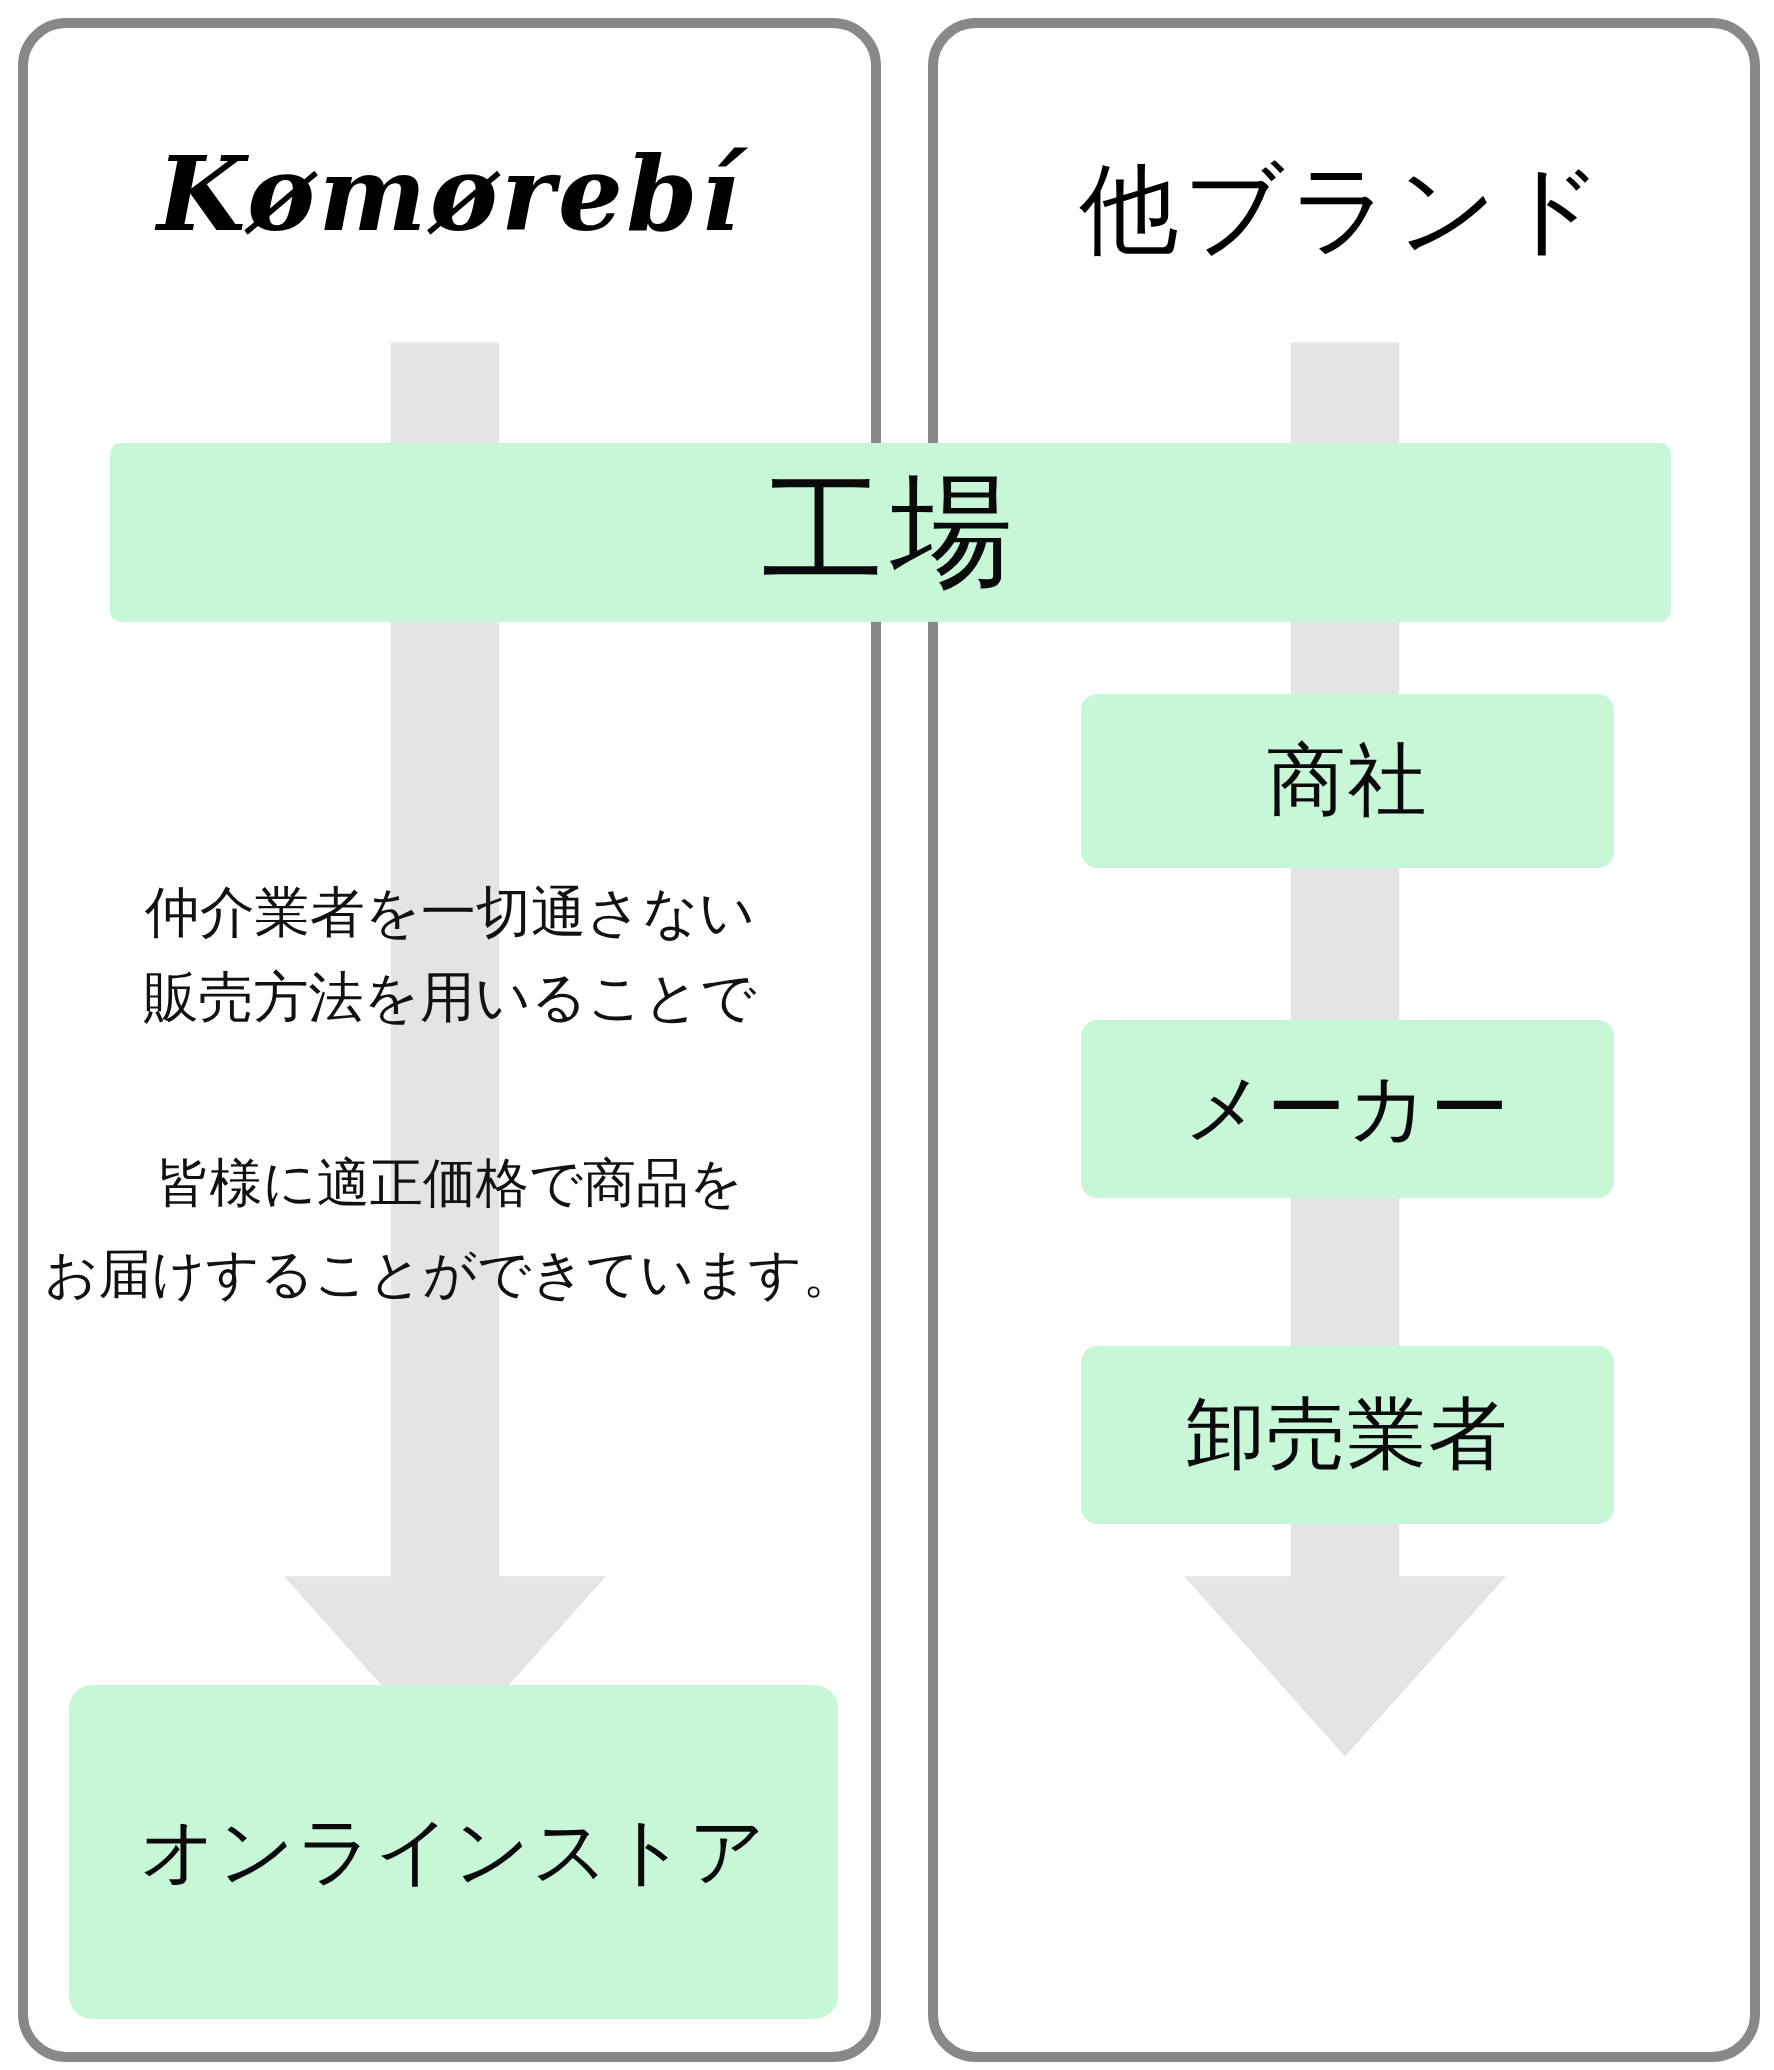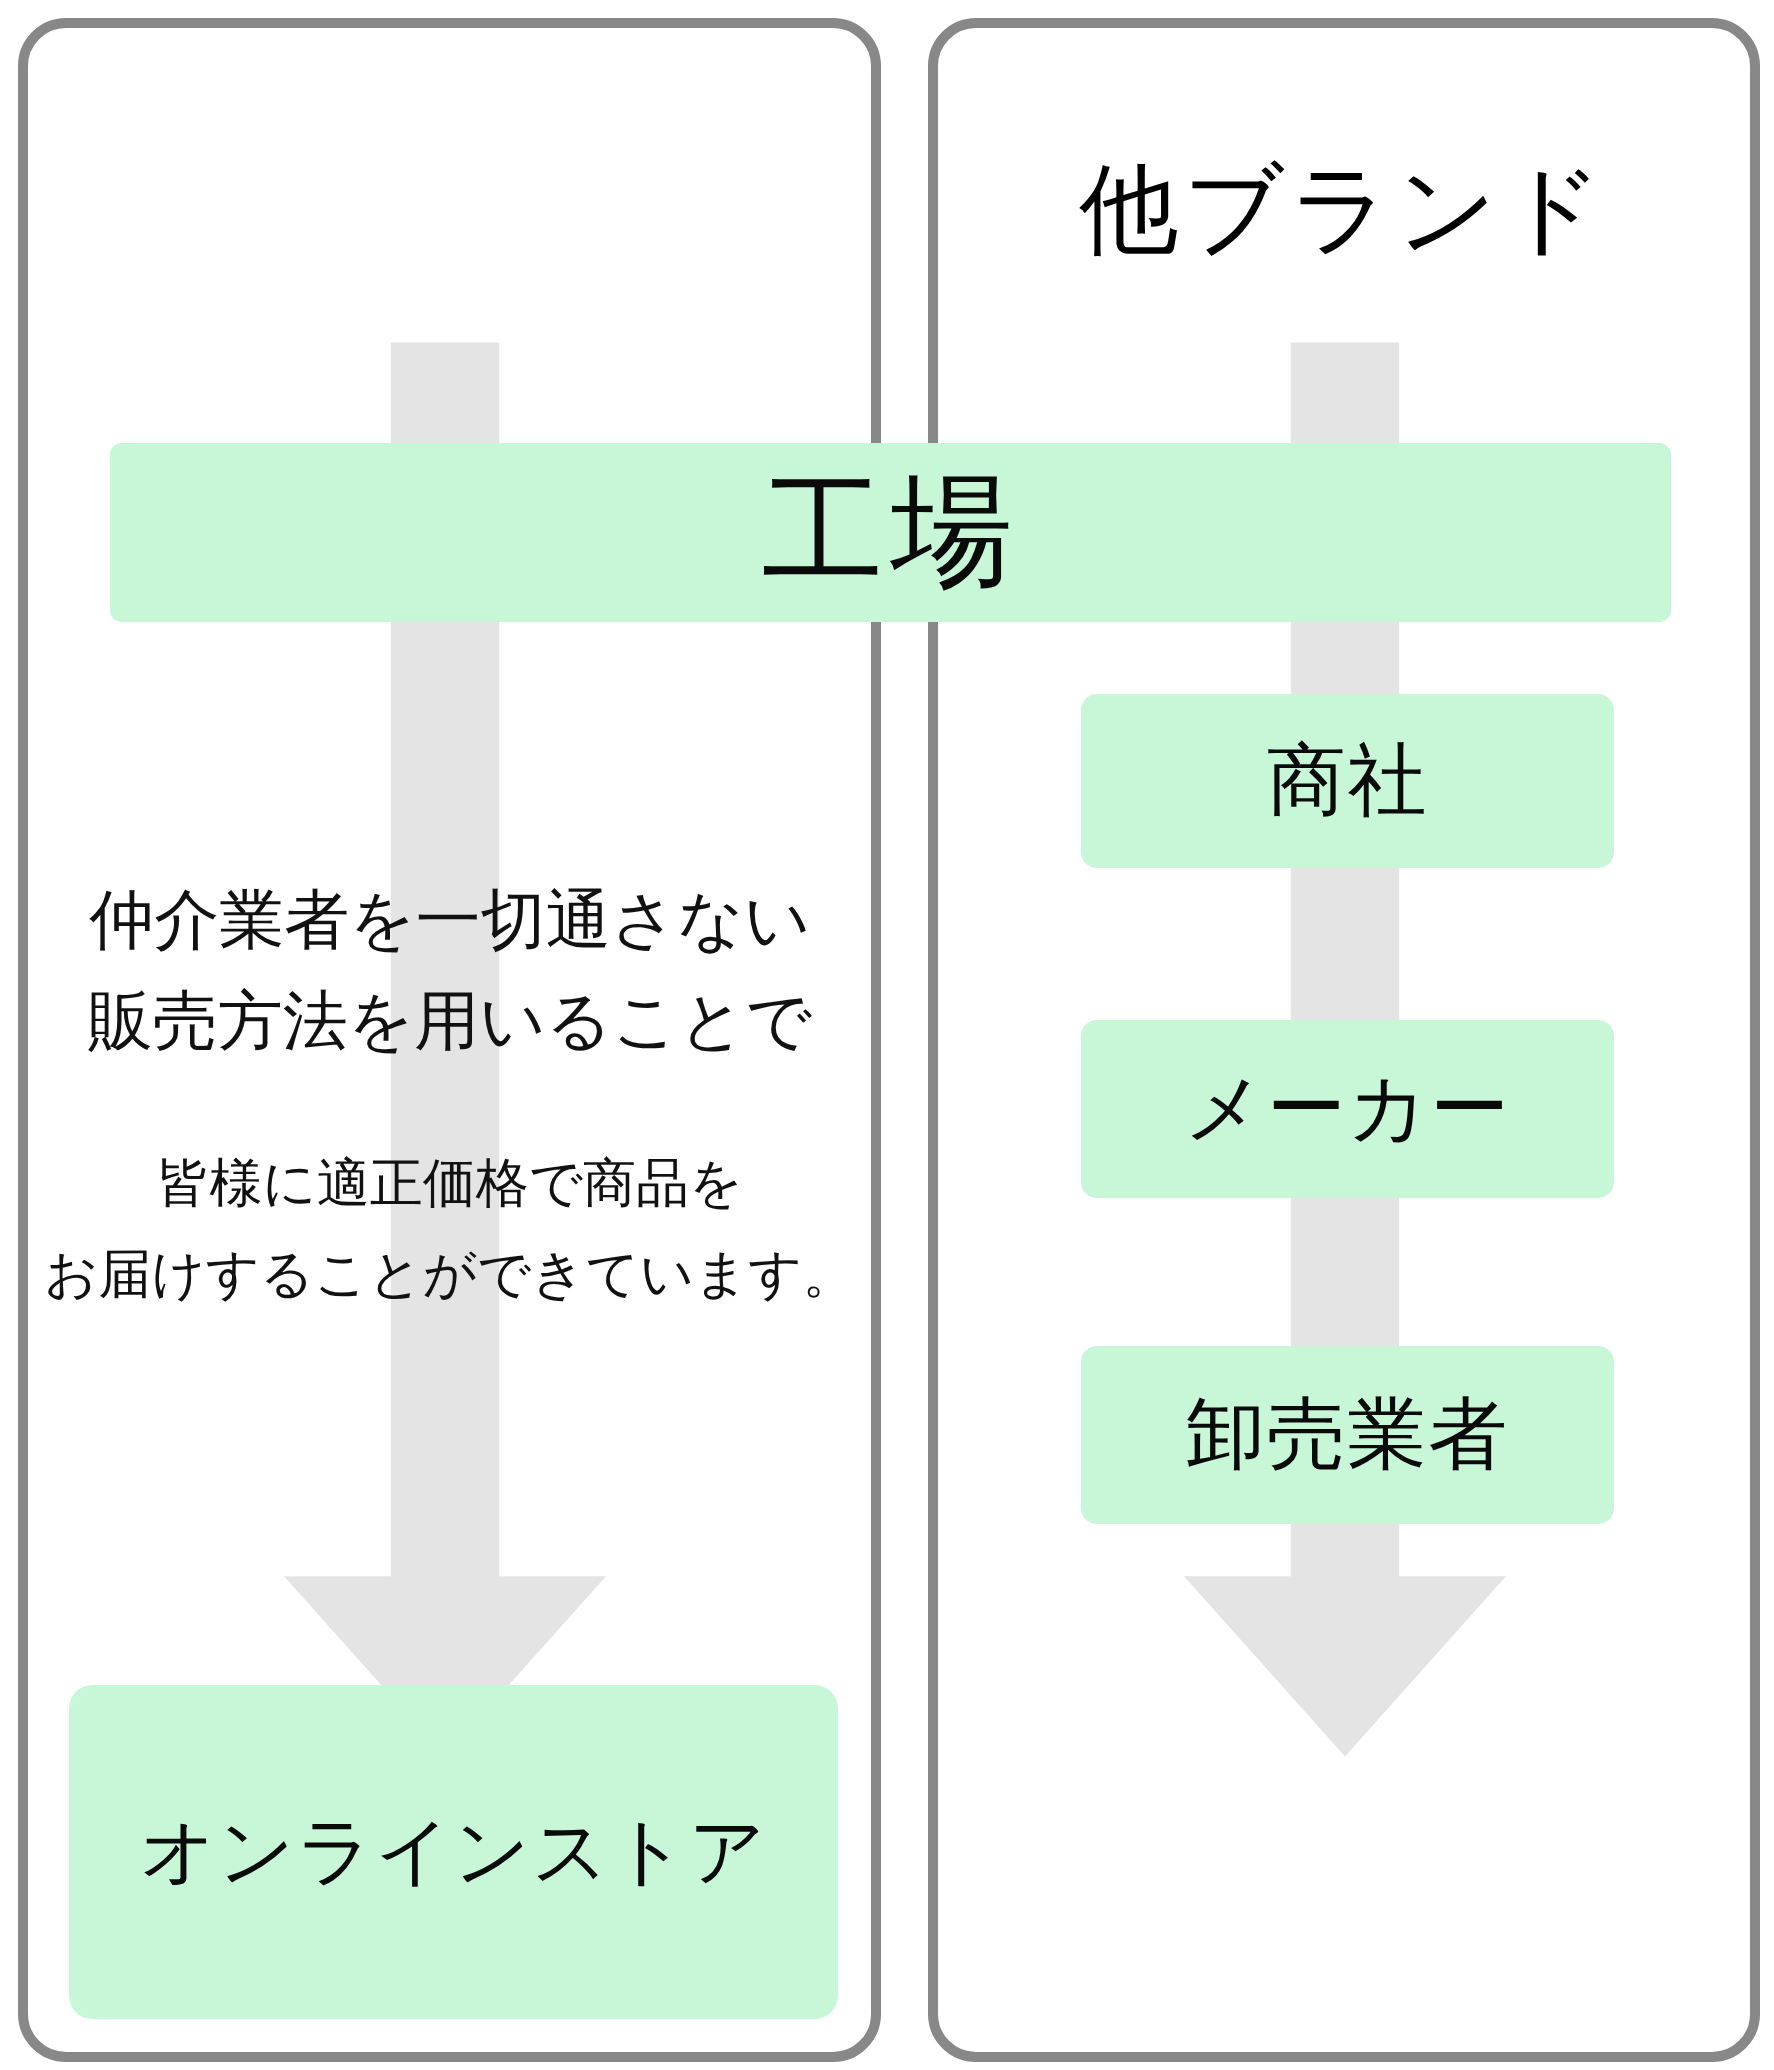--- a/index.html
+++ b/index.html
@@ -73,21 +73,21 @@
   }
 
   .note {
     position: absolute;
     left: 18.4px; width: 863px;
     text-align: center;
     color: #111111;
     z-index: 5;
     white-space: nowrap;
   }
-  .note-1 { top: 870px; font-size: 65px; line-height: 1.55; }
+  .note-1 { top: 870px; font-size: 55px; line-height: 1.55; }
   .note-2 { top: 1137px; font-size: 53px; line-height: 1.72; }
 
   .step-box {
     position: absolute;
     left: 1081px; width: 533px;
     background: #c8f7d8;
     border-radius: 16px;
     display: flex; align-items: center; justify-content: center;
     font-size: 79px;
     color: #0a0a0a;
@@ -120,20 +120,21 @@
 
   <svg class="flow-arrow flow-arrow-left" viewBox="0 0 386 1700" aria-hidden="true">
     <rect x="128" y="0" width="130" height="1484" fill="#e4e4e4"></rect>
     <polygon points="0,1479 386,1479 193,1695" fill="#e4e4e4"></polygon>
   </svg>
   <svg class="flow-arrow flow-arrow-right" viewBox="0 0 386 1700" aria-hidden="true">
     <rect x="128" y="0" width="130" height="1484" fill="#e4e4e4"></rect>
     <polygon points="0,1479 386,1479 193,1695" fill="#e4e4e4"></polygon>
   </svg>
 
+  <div class="panel-title title-komorebi">Kømørebí</div>
   <div class="panel-title title-other">他ブランド</div>
 
   <div class="banner-factory">工場</div>
 
   <div class="note note-1">
     <div>仲介業者を一切通さない</div>
     <div>販売方法を用いることで</div>
   </div>
   <div class="note note-2">
     <div>皆様に適正価格で商品を</div>

